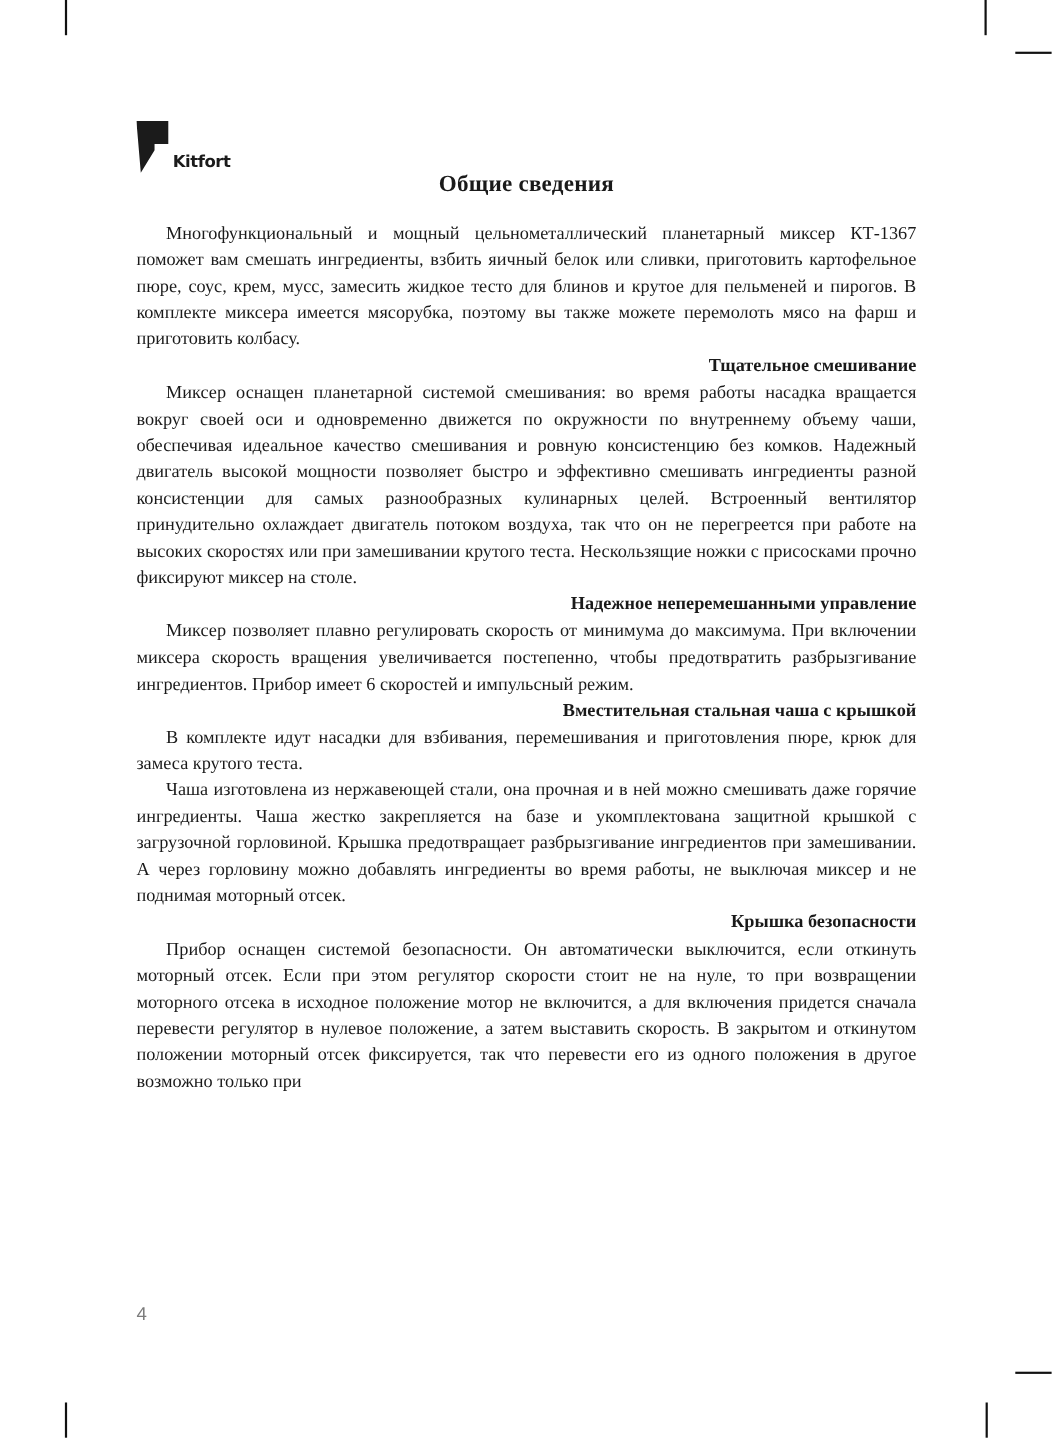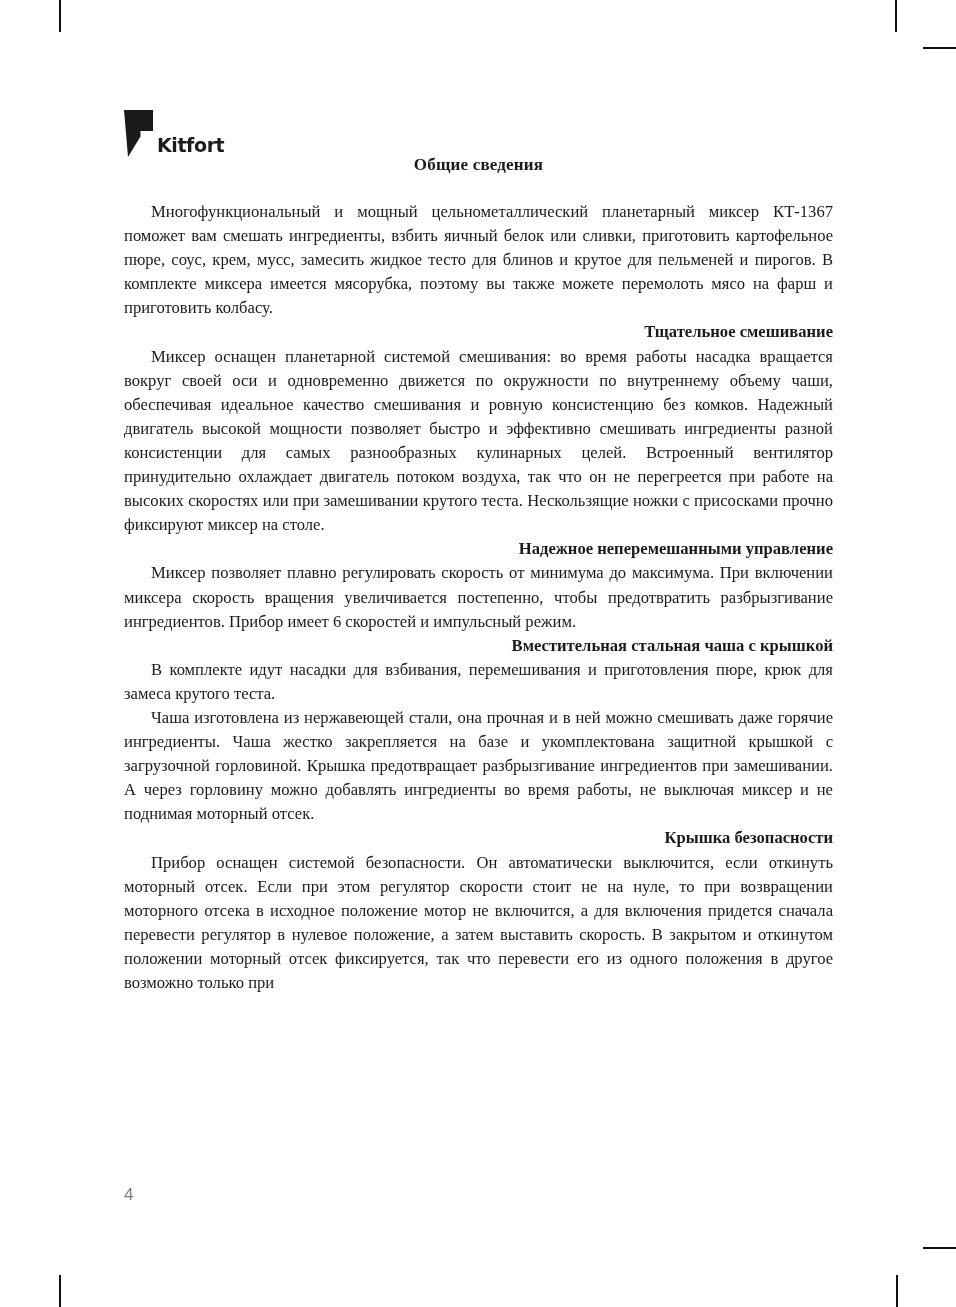--- a/index.html
+++ b/index.html
@@ -52,37 +52,37 @@
   .logo-mark {
     width: 30px;
     height: 50px;
     position: relative;
     margin-right: 5px;
   }
   .logo-mark svg { display: block; }
   .logo-word {
     font-family: "DejaVu Sans", "Liberation Sans", sans-serif;
     font-weight: bold;
-    font-size: 19px;
+    font-size: 15px;
     letter-spacing: -0.4px;
     color: #1b1b1b;
     line-height: 1;
     position: relative;
     top: -5px;
     left: -2px;
   }
 
   
   .doc-title {
     position: absolute;
     left: 0;
     top: 155px;
     width: 709px;
     text-align: center;
-    font-size: 17px;
+    font-size: 21px;
     font-weight: bold;
     letter-spacing: 0.2px;
   }
 
   
   .body-flow {
     position: absolute;
     left: 0;
     top: 200px;
     width: 709px;

